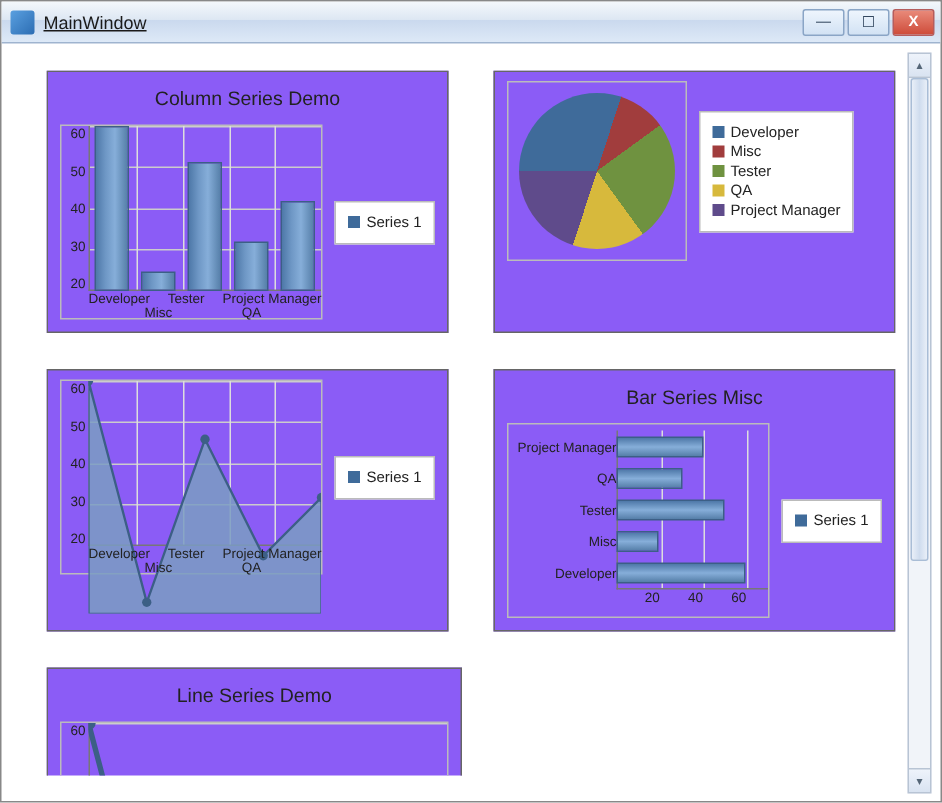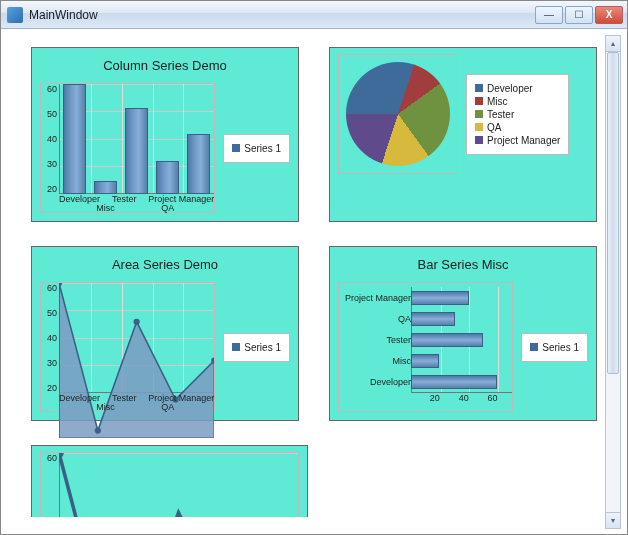--- a/index.html
+++ b/index.html
@@ -18,21 +18,21 @@
     border-bottom: 1px solid #9fb4cf;
     display: flex; align-items: center;
     padding: 0 4px 0 6px;
   }
   .window-icon {
     width: 16px; height: 16px;
     background: linear-gradient(135deg,#5aa0e0,#2c6db3);
     border-radius: 2px;
     margin-right: 6px;
   }
-  .titlebar-title { flex: 1; color: #1a1a1a; font-size: 12px; }
+  .titlebar-title { flex: 1; color: #1a1a1a; font-size: 12px; text-decoration: underline; }
   .win-btn {
     width: 28px; height: 18px;
     margin-left: 2px;
     border: 1px solid #8aa5c6;
     background: linear-gradient(to bottom,#eef5fd,#d2e2f4);
     display: flex; align-items: center; justify-content: center;
     border-radius: 2px;
     font-size: 10px; color: #33475f;
   }
   .win-close {
@@ -48,21 +48,21 @@
   }
   .scroll-inner {
     height: 100%;
     overflow-y: hidden;
   }
   .rowpair { display: flex; gap: 30px; margin-bottom: 24px; }
   .card {
     flex: 1;
     border: 1px solid #666;
     padding: 6px 8px 8px 8px;
-    background: #5eead4;
+    background: #8b5cf6;
   }
   .card-title {
     text-align: center;
     font-size: 13px;
     padding: 4px 0 10px 0;
     color: #222;
   }
   .chart-row {
     display: flex; align-items: stretch; gap: 8px;
   }
@@ -257,21 +257,20 @@
                 <span>Project Manager</span>
               </div>
         </div>
       </div>
     </div>
   </div>
 
   <div class="rowpair">
 
     <div class="card">
-      <div class="card-title">Area Series Demo</div>
       <div class="chart-row">
         <div class="plot">
           <div class="yaxis">
             <span>60</span>
             <span>50</span>
             <span>40</span>
             <span>30</span>
             <span>20</span>
           </div>
           <div class="grid">
@@ -352,20 +351,21 @@
             <span class="lg-sw" style="background:#3f6b9a"></span>
             <span>Series 1</span>
           </div>
         </div>
       </div>
     </div>
   </div>
 
   <div class="rowpair">
     <div class="card partial">
+      <div class="card-title">Line Series Demo</div>
       <div class="chart-row">
         <div class="plot" style="height:100px">
           <div class="yaxis">
             <span>60</span>
           </div>
           <div class="grid">
                 <div class="grid-line" style="top:0%"></div>
               </div>
           <svg class="area-svg" viewBox="0 0 100 100" preserveAspectRatio="none">
             <polyline points="0,0 25,95 50,25 75,75 100,50" fill="none" stroke="#3c5f86" stroke-width="1.5"></polyline>

